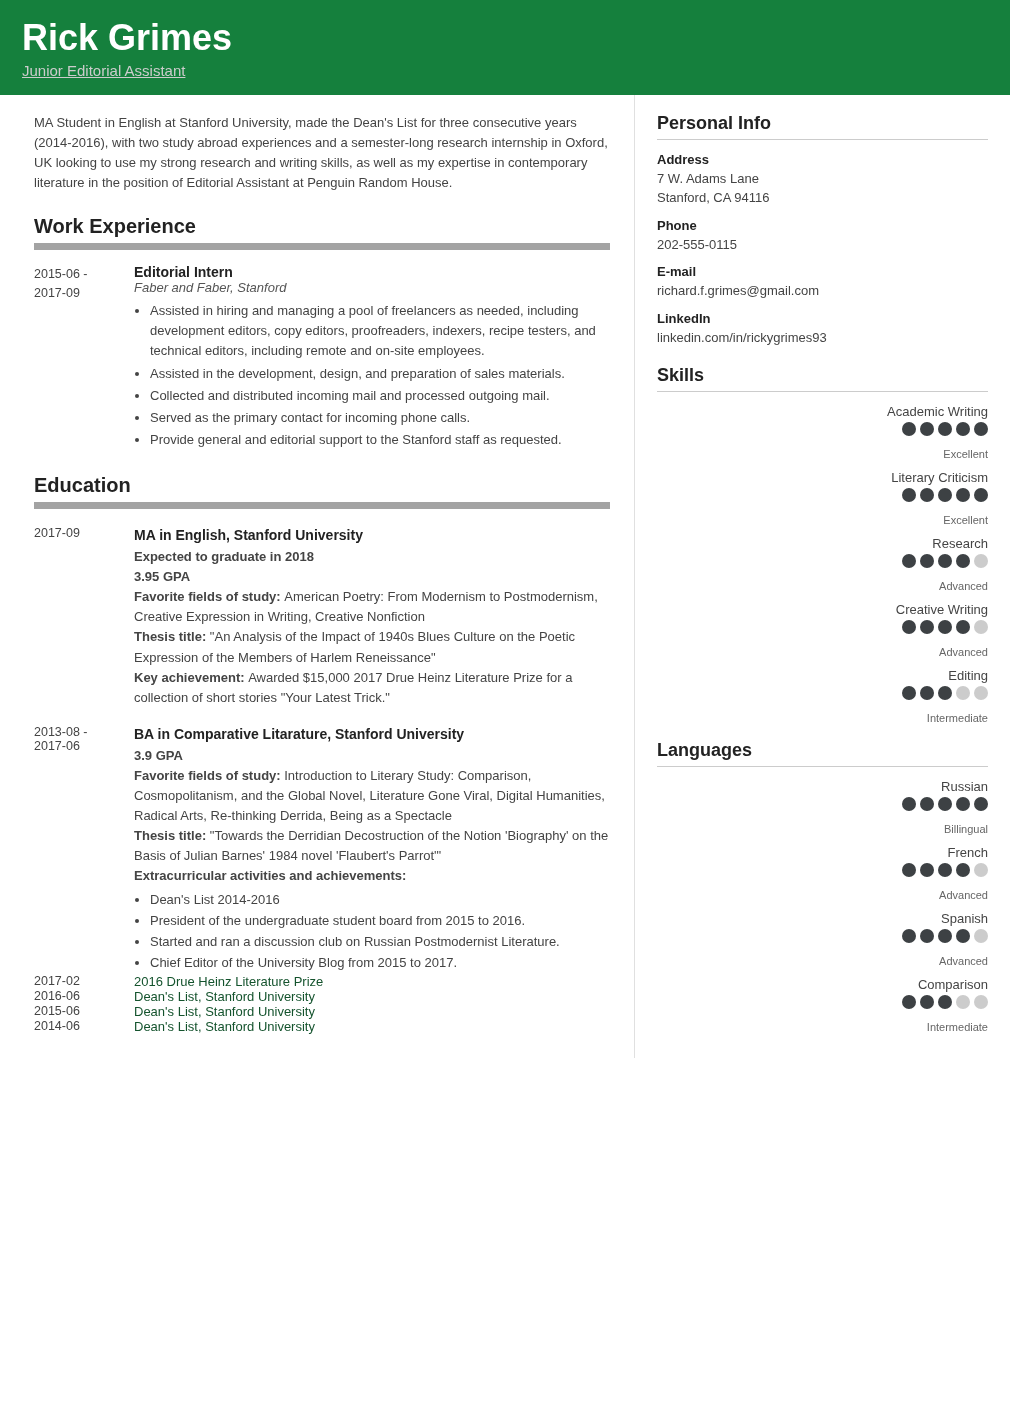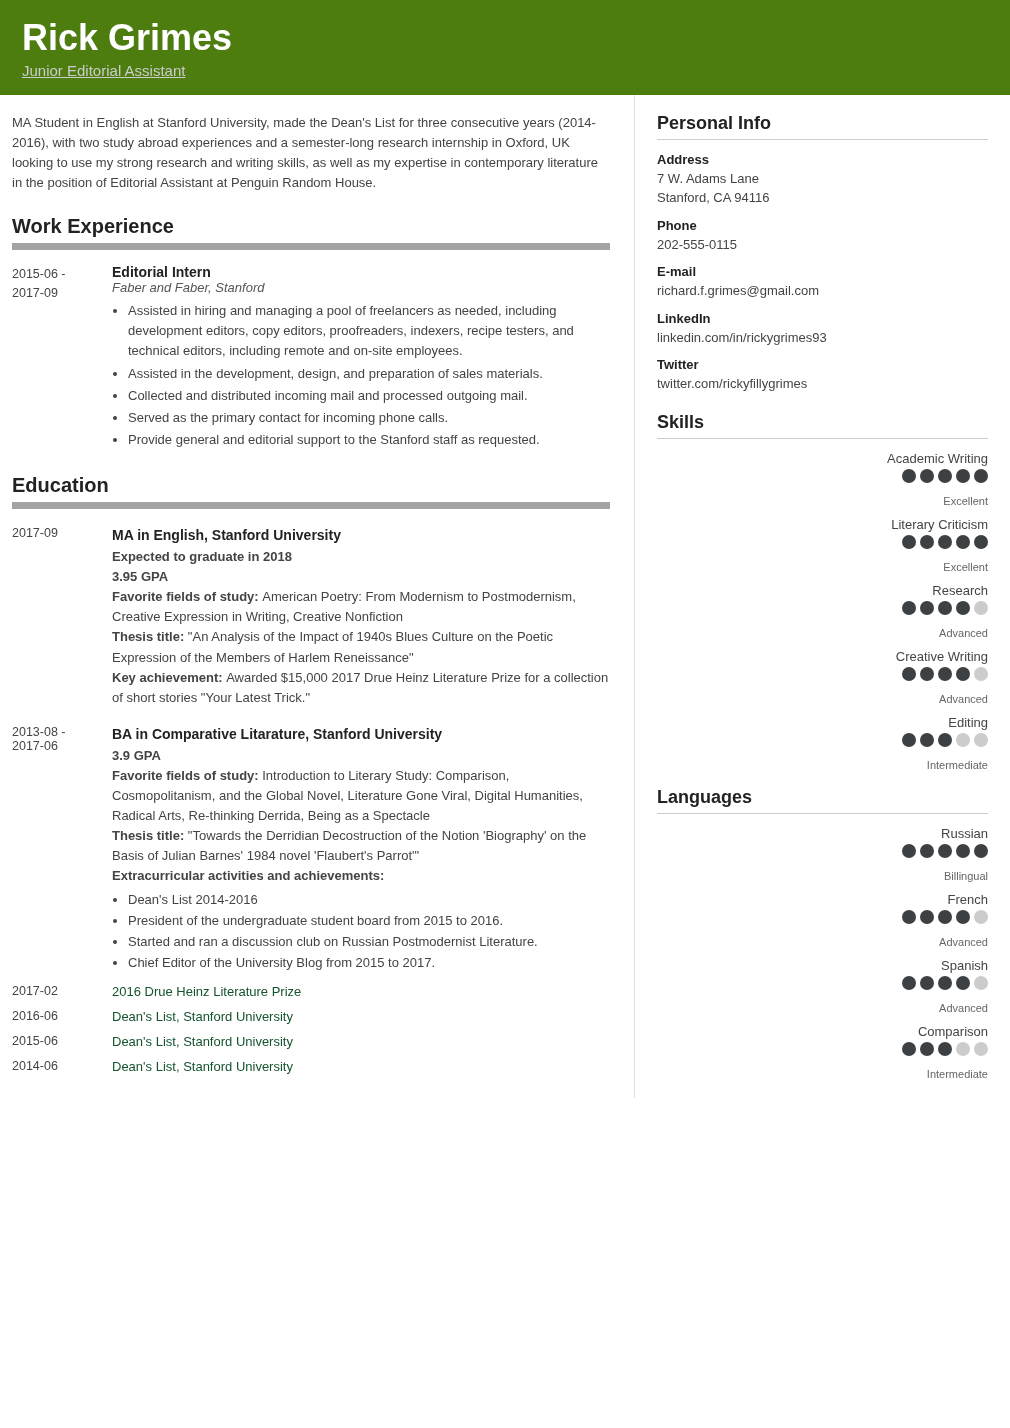--- a/index.html
+++ b/index.html
@@ -5,21 +5,21 @@
     * { box-sizing: border-box; margin: 0; padding: 0; }
     body {
       font-family: Arial, sans-serif;
       font-size: 13px;
       color: #333;
       background: #fff;
       width: 1010px;
       min-height: 1428px;
     }
     .header {
-      background: #4d7c0f;
+      background: #15803d;
       color: #fff;
       padding: 18px 22px 16px 22px;
     }
     .header-name {
       font-size: 36px;
       font-weight: 900;
       line-height: 1.1;
       color: #fff;
     }
     .header-title {
@@ -27,21 +27,21 @@
       color: #ccc;
       margin-top: 4px;
       text-decoration: underline;
     }
     .main-layout {
       display: flex;
       align-items: flex-start;
     }
     .left-column {
       width: 635px;
-      padding: 18px 24px 24px 12px;
+      padding: 18px 24px 24px 34px;
       border-right: 1px solid #e0e0e0;
     }
     .right-column {
       width: 375px;
       padding: 18px 22px 24px 22px;
     }
     .summary-text {
       font-size: 13px;
       line-height: 1.55;
       color: #444;
@@ -113,21 +113,20 @@
     }
     .edu-bullets {
       padding-left: 16px;
       margin-top: 3px;
     }
     .edu-bullets li {
       margin-bottom: 1px;
     }
     .award-entry {
       display: flex;
-      margin-top: 10px;
     }
     .award-date {
       min-width: 100px;
       font-size: 12.5px;
       color: #444;
     }
     .award-name {
       flex: 1;
       font-size: 13px;
       color: #14532d;
@@ -303,24 +302,20 @@
     <div>
       <div class="info-label">E-mail</div>
       <div class="info-value">richard.f.grimes@gmail.com</div>
     </div>
 
     <div>
       <div class="info-label">LinkedIn</div>
       <div class="info-value">linkedin.com/in/rickygrimes93</div>
     </div>
 
-    <div>
-      <div class="info-label">Twitter</div>
-      <div class="info-value">twitter.com/rickyfillygrimes</div>
-    </div>
 
     <div class="skills-section">
       <div class="right-section-title">Skills</div>
       <div id="skills-list">
           <div class="skill-row">
             <div class="skill-name">Academic Writing</div>
             <div class="skill-dots-row">
               <div class="dots-container">
                 <div class="dot dot-filled"></div>
                 <div class="dot dot-filled"></div>

